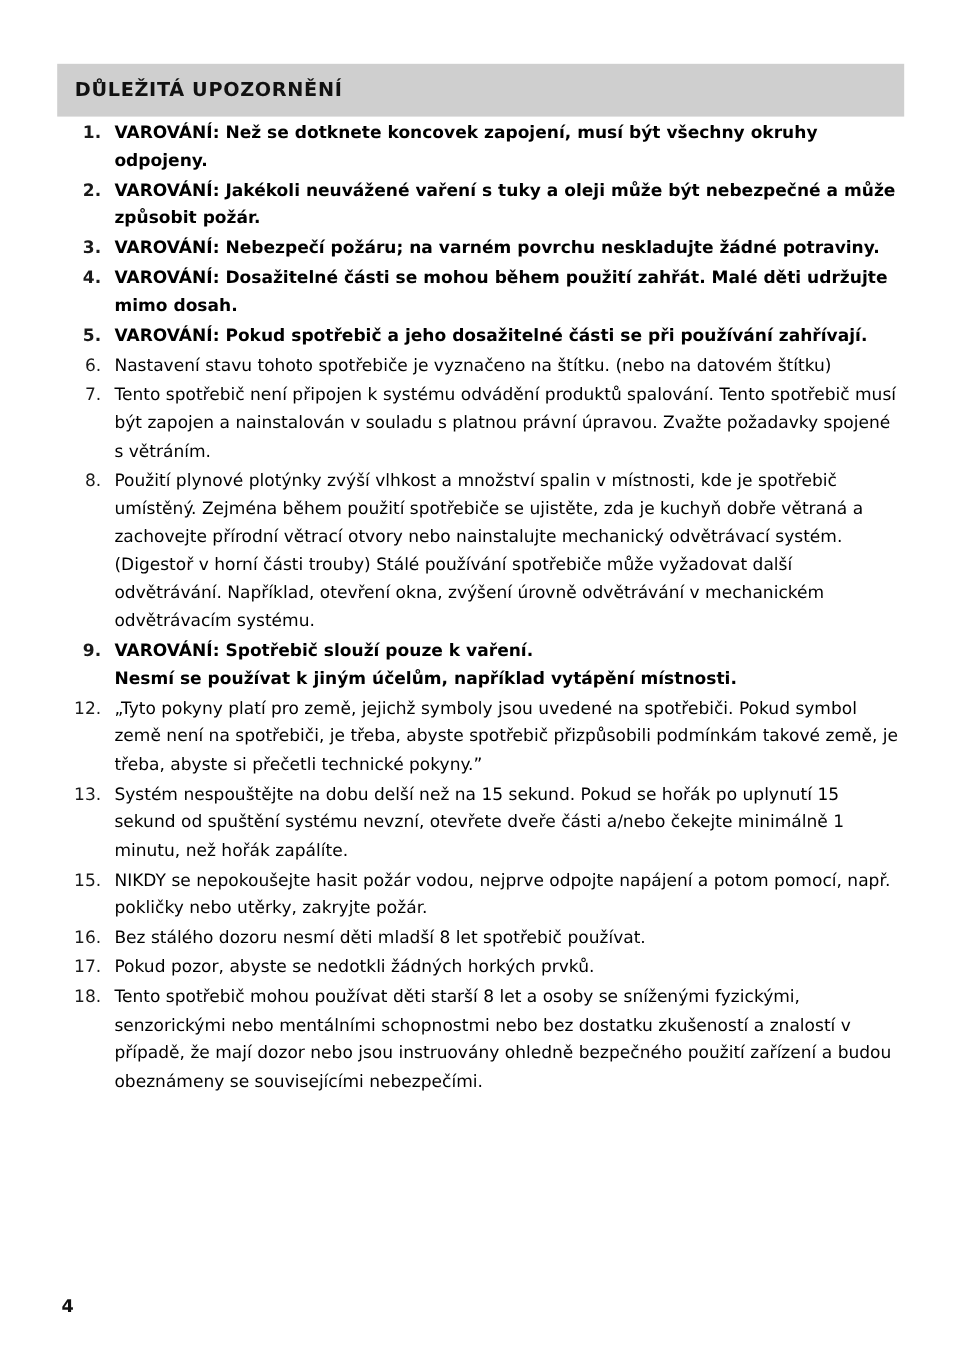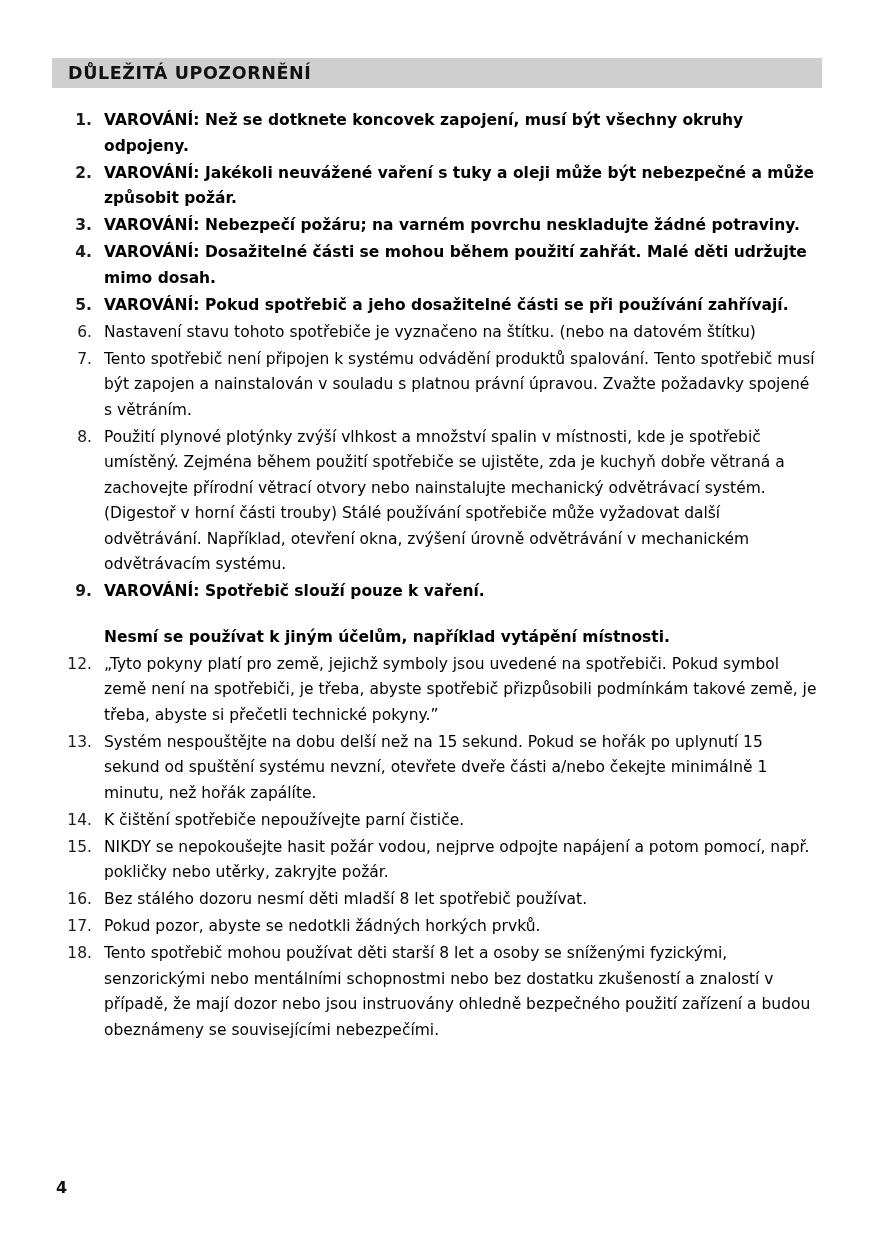--- a/index.html
+++ b/index.html
@@ -21,21 +21,21 @@
     top: 0;
     width: 874px;
     height: 1240px;
     background: #ffffff;
   }
   .header-band {
     position: absolute;
     left: 52px;
     top: 58px;
     width: 770px;
-    height: 30px;
+    height: 48px;
     background: #cfcfcf;
     display: flex;
     align-items: center;
   }
   .header-title {
     font-size: 17.5px;
     font-weight: bold;
     letter-spacing: 0.6px;
     padding-left: 16px;
     color: #111111;
@@ -70,21 +70,20 @@
     line-height: 25.5px;
     color: #000000;
     text-align: left;
   }
   li.bold .num,
   li.bold .txt {
     font-weight: bold;
   }
   .txt .line2 {
     display: block;
-    margin-top: 20px;
   }
   .page-number {
     position: absolute;
     left: 56px;
     top: 1178px;
     font-size: 16px;
     font-weight: bold;
     color: #111111;
   }
 </style>
@@ -153,24 +152,20 @@
       <li>
         <span class="num">12.</span>
         <span class="txt">„Tyto pokyny platí pro země, jejichž symboly jsou uvedené na spotřebiči. Pokud symbol země není na spotřebiči, je třeba, abyste spotřebič přizpůsobili podmínkám takové země, je třeba, abyste si přečetli technické pokyny.”</span>
       </li>
 
       <li>
         <span class="num">13.</span>
         <span class="txt">Systém nespouštějte na dobu delší než na 15 sekund. Pokud se hořák po uplynutí 15 sekund od spuštění systému nevzní, otevřete dveře části a/nebo čekejte minimálně 1 minutu, než hořák zapálíte.</span>
       </li>
 
-      <li>
-        <span class="num">14.</span>
-        <span class="txt">K čištění spotřebiče nepoužívejte parní čističe.</span>
-      </li>
 
       <li>
         <span class="num">15.</span>
         <span class="txt">NIKDY se nepokoušejte hasit požár vodou, nejprve odpojte napájení a potom pomocí, např. pokličky nebo utěrky, zakryjte požár.</span>
       </li>
 
       <li>
         <span class="num">16.</span>
         <span class="txt">Bez stálého dozoru nesmí děti mladší 8 let spotřebič používat.</span>
       </li>

